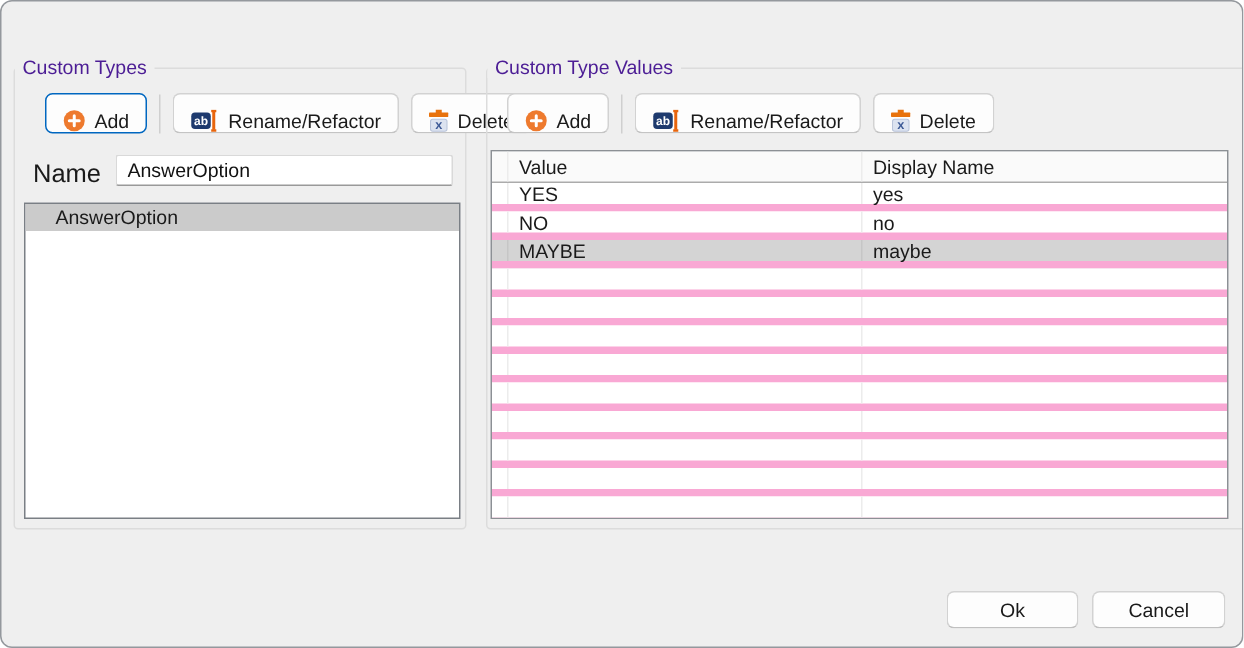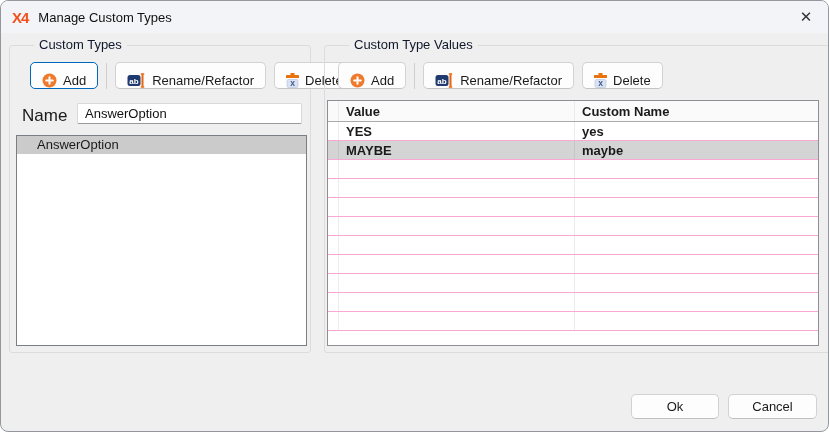--- a/index.html
+++ b/index.html
@@ -21,22 +21,22 @@
   .close-btn{
     margin-left:auto;width:44px;height:32px;border:none;background:transparent;
     font-size:15px;color:#333;cursor:pointer;line-height:32px;padding:0;
   }
 
   
   .groupbox{position:absolute;border:1px solid #dcdcdc;border-radius:3px;}
   .groupbox.left{left:8px;top:44px;width:302px;height:308px;}
   .groupbox.right{left:323px;top:44px;width:588px;height:308px;}
   .legend{
-    position:absolute;top:-9px;left:24px;background:#efefef;
-    padding:0 5px;font-size:13px;color:#0f172a;
+    position:absolute;top:-9px;left:0;background:#efefef;
+    padding:0 5px;font-size:13px;color:#4c1d95;
   }
 
   
   .toolbar{position:absolute;top:16px;display:flex;align-items:center;}
   .groupbox.left .toolbar{left:20px;}
   .groupbox.right .toolbar{left:13px;}
   .btn{
     height:27px;display:inline-flex;align-items:flex-end;gap:6px;
     background:#fdfdfd;border:1px solid #d2d2d2;border-bottom-color:#c4c4c4;
     border-radius:5px;padding:0 11px;font-size:13px;color:#1a1a1a;cursor:pointer;
@@ -59,51 +59,46 @@
   .listbox{
     position:absolute;left:6px;top:89px;width:291px;height:211px;
     background:#fff;border:1px solid #7a7f85;overflow:hidden;
   }
   .list-item{height:18px;line-height:18px;padding-left:20px;font-size:13px;}
   .list-item.selected{background:#cbcbcb;}
 
   
   .grid{
     position:absolute;left:2px;top:54px;width:492px;height:246px;
-    background:#fff;border:1px solid #8c9095;overflow:hidden;font-weight:bold;
+    background:#fff;border:1px solid #8c9095;overflow:hidden;
   }
   .grid-header{display:flex;height:21px;background:#fafafa;border-bottom:1px solid #ababab;}
   .grid-header .cell{display:flex;align-items:center;font-size:13px;color:#1a1a1a;}
   .cell.rowhdr{width:11px;border-right:1px solid #ececec;flex:0 0 auto;}
   .cell.c-value{width:236px;border-right:1px solid #ececec;padding-left:7px;flex:0 0 auto;}
   .cell.c-display{flex:1 1 auto;padding-left:7px;}
-  .grid-row{display:flex;height:19px;border-bottom:1px solid #f9a8d4;background:#fff;}
+  .grid-row{display:flex;height:19px;border-bottom:5px solid #f9a8d4;background:#fff;}
   .grid-row .cell{display:flex;align-items:center;font-size:13px;}
   .grid-row.selected{background:#d4d4d4;justify-content:center;}
   .grid-row.selected .cell{border-right-color:#c6c6c6;}
 
   
   .footer-btn{
     position:absolute;top:393px;height:25px;background:#fdfdfd;
     border:1px solid #d2d2d2;border-bottom-color:#c0c0c0;border-radius:5px;
     font-size:13px;color:#1a1a1a;cursor:pointer;
   }
   .ok-btn{left:630px;width:88px;}
   .cancel-btn{left:727px;width:89px;}
 </style>
 </head>
 <body>
 
 <div class="dialog">
 
-  <div class="titlebar">
-    <span class="logo">X4</span>
-    <span class="win-title">Manage Custom Types</span>
-    <button class="close-btn">✕</button>
-  </div>
 
   <div class="groupbox left">
     <span class="legend">Custom Types</span>
 
     <div class="toolbar">
       <button class="btn focused">
         <svg width="15" height="15" viewBox="0 0 15 15">
           <circle cx="7.5" cy="7.5" r="7" fill="#EE7A2E"></circle>
           <path d="M7.5 4.2v6.6M4.2 7.5h6.6" stroke="#fff" stroke-width="2" stroke-linecap="round"></path>
         </svg>
@@ -171,28 +166,33 @@
           <text x="6.5" y="13" font-size="8.5" font-weight="bold" fill="#3D5A96" text-anchor="middle" font-family="sans-serif">x</text>
         </svg>
         <span>Delete</span>
       </button>
     </div>
 
     <div class="grid">
       <div class="grid-header">
         <div class="cell rowhdr"></div>
         <div class="cell c-value">Value</div>
-        <div class="cell c-display">Custom Name</div>
+        <div class="cell c-display">Display Name</div>
       </div>
 
       <div class="grid-row">
         <div class="cell rowhdr"></div>
         <div class="cell c-value">YES</div>
         <div class="cell c-display">yes</div>
       </div>
+      <div class="grid-row">
+        <div class="cell rowhdr"></div>
+        <div class="cell c-value">NO</div>
+        <div class="cell c-display">no</div>
+      </div>
       <div class="grid-row selected">
         <div class="cell rowhdr"></div>
         <div class="cell c-value">MAYBE</div>
         <div class="cell c-display">maybe</div>
       </div>
 
       <div class="grid-row">
           <div class="cell rowhdr"></div>
           <div class="cell c-value"></div>
           <div class="cell c-display"></div>

